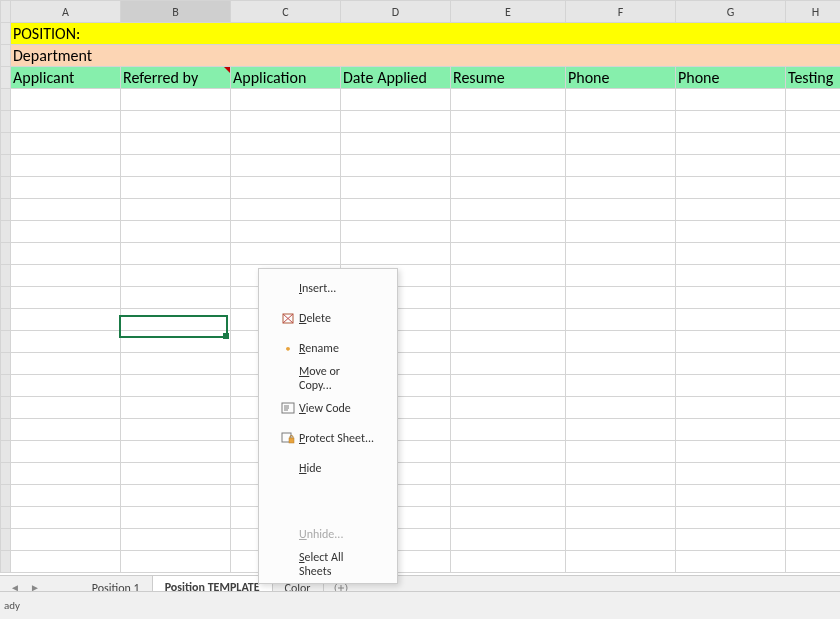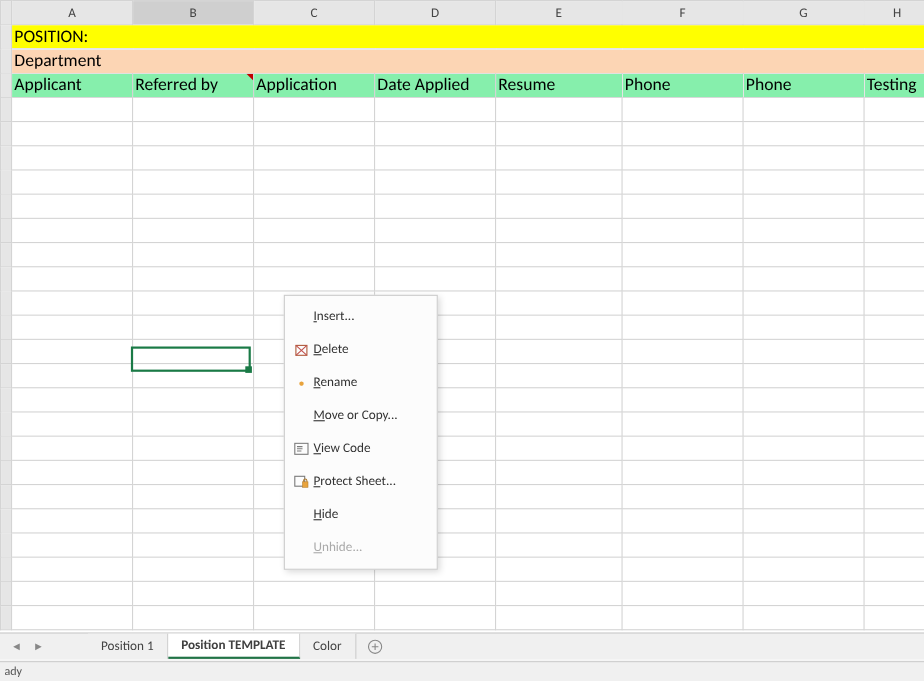--- a/index.html
+++ b/index.html
@@ -89,32 +89,32 @@
   }
   .context-menu {
     position: absolute;
     left: 258px;
     top: 268px;
     width: 140px;
     background: #fcfcfc;
     border: 1px solid #cccccc;
     box-shadow: 2px 2px 6px rgba(0,0,0,0.15);
     z-index: 20;
-    padding: 4px 0;
+    padding: 4px 14px;
     font-size: 12px;
   }
   .menu-item {
     display: flex;
     align-items: center;
     height: 30px;
     padding: 0 8px 0 4px;
     cursor: default;
     color: #333;
   }
-  .menu-item.disabled { color: #aaa; }
+  .menu-item.disabled { color: #aaa; margin-top: 36px; }
   .menu-icon {
     width: 22px;
     display: flex;
     align-items: center;
     justify-content: center;
     font-size: 11px;
   }
   .menu-label { flex: 1; }
   .menu-label .ul { text-decoration: underline; }
   .menu-arrow {
@@ -156,21 +156,21 @@
   .tab-add {
     display: flex;
     align-items: center;
     padding: 0 10px;
     color: #666;
   }
   .tab-add svg { display:block; }
   .status-bar {
     position: absolute;
     left: 0; right: 0; bottom: 0;
-    height: 18px;
+    height: 28px;
     background: #f0f0f0;
     border-top: 1px solid #ccc;
     font-size: 11px;
     color: #555;
     display: flex;
     align-items: center;
     padding-left: 4px;
   }
   .icon-delete svg, .icon-viewcode svg, .icon-protect svg { display:block; }
 </style>
@@ -514,20 +514,24 @@
     <span class="menu-label"><span class="ul">P</span>rotect Sheet...</span>
   </div>
   <div class="menu-item">
     <span class="menu-icon"></span>
     <span class="menu-label"><span class="ul">H</span>ide</span>
   </div>
   <div class="menu-item disabled">
     <span class="menu-icon"></span>
     <span class="menu-label"><span class="ul">U</span>nhide...</span>
   </div>
+  <div class="menu-item">
+    <span class="menu-icon"></span>
+    <span class="menu-label"><span class="ul">S</span>elect All Sheets</span>
+  </div>
 </div>
 
 <div class="sheet-tabs">
   <div class="tab-nav">
     <span>◄</span>
     <span>►</span>
   </div>
   <div style="width:30px"></div>
   <div class="tab">Position 1</div>
   <div class="tab active">Position TEMPLATE</div>

